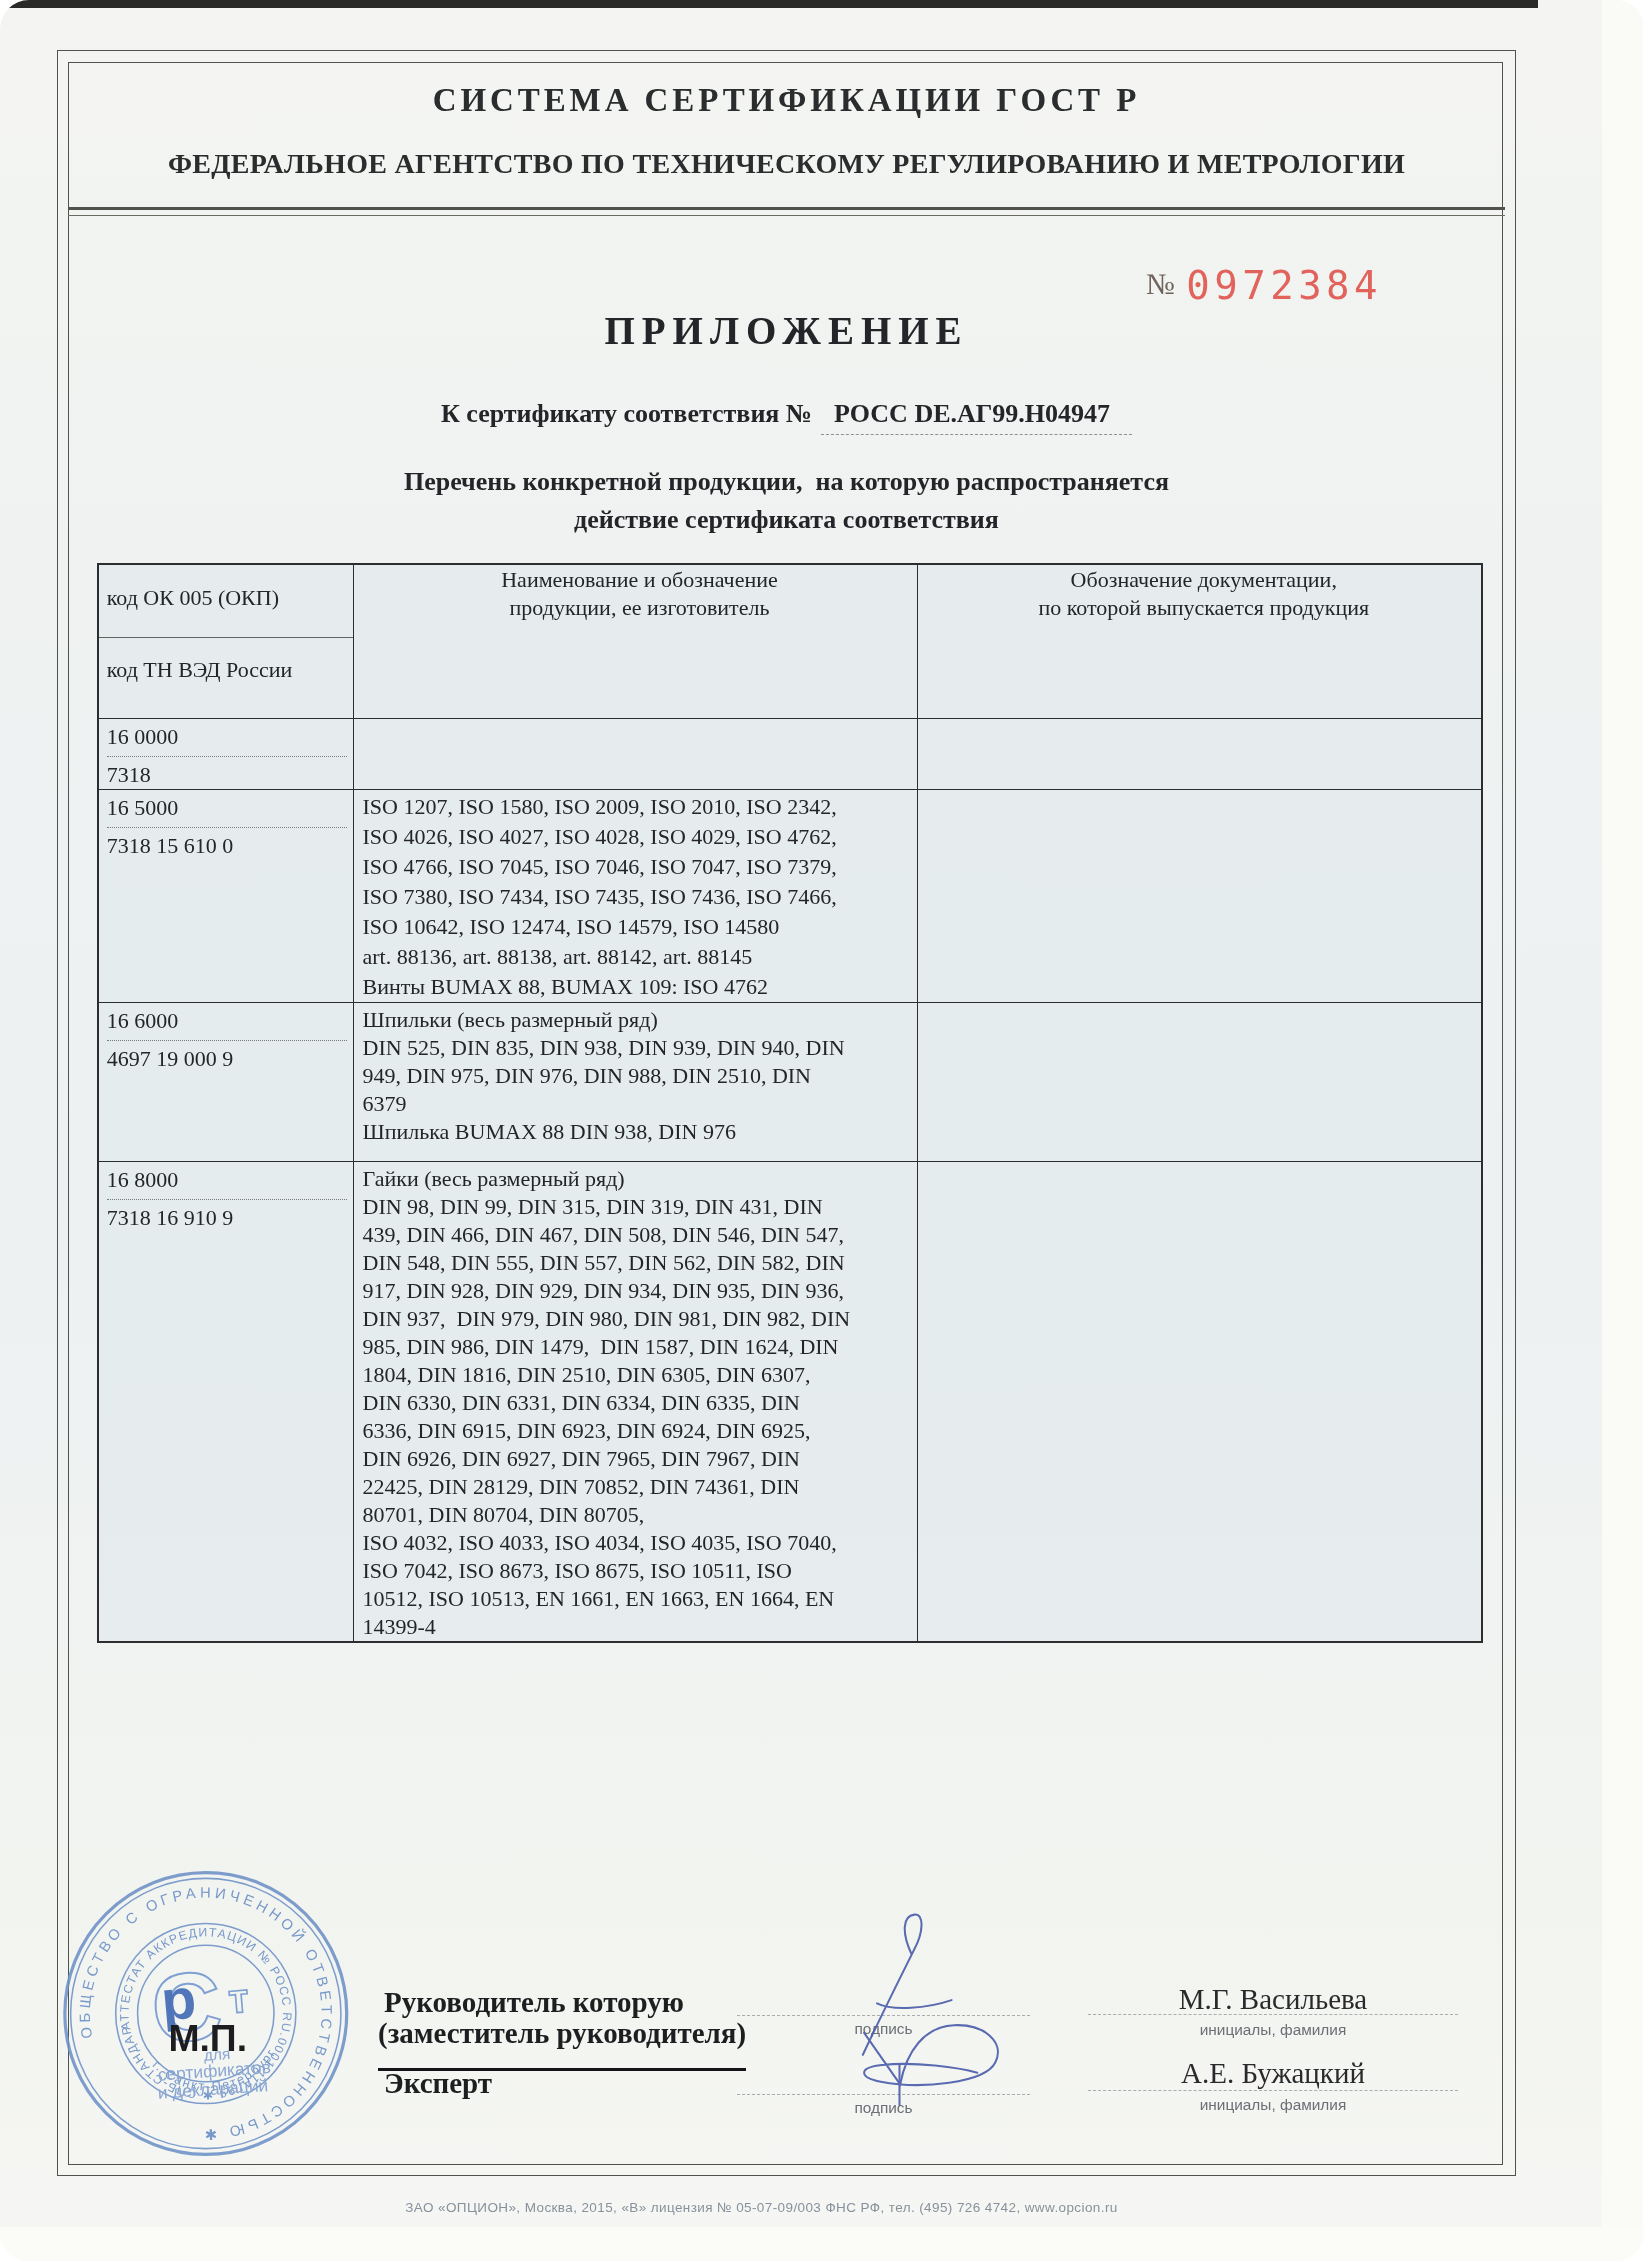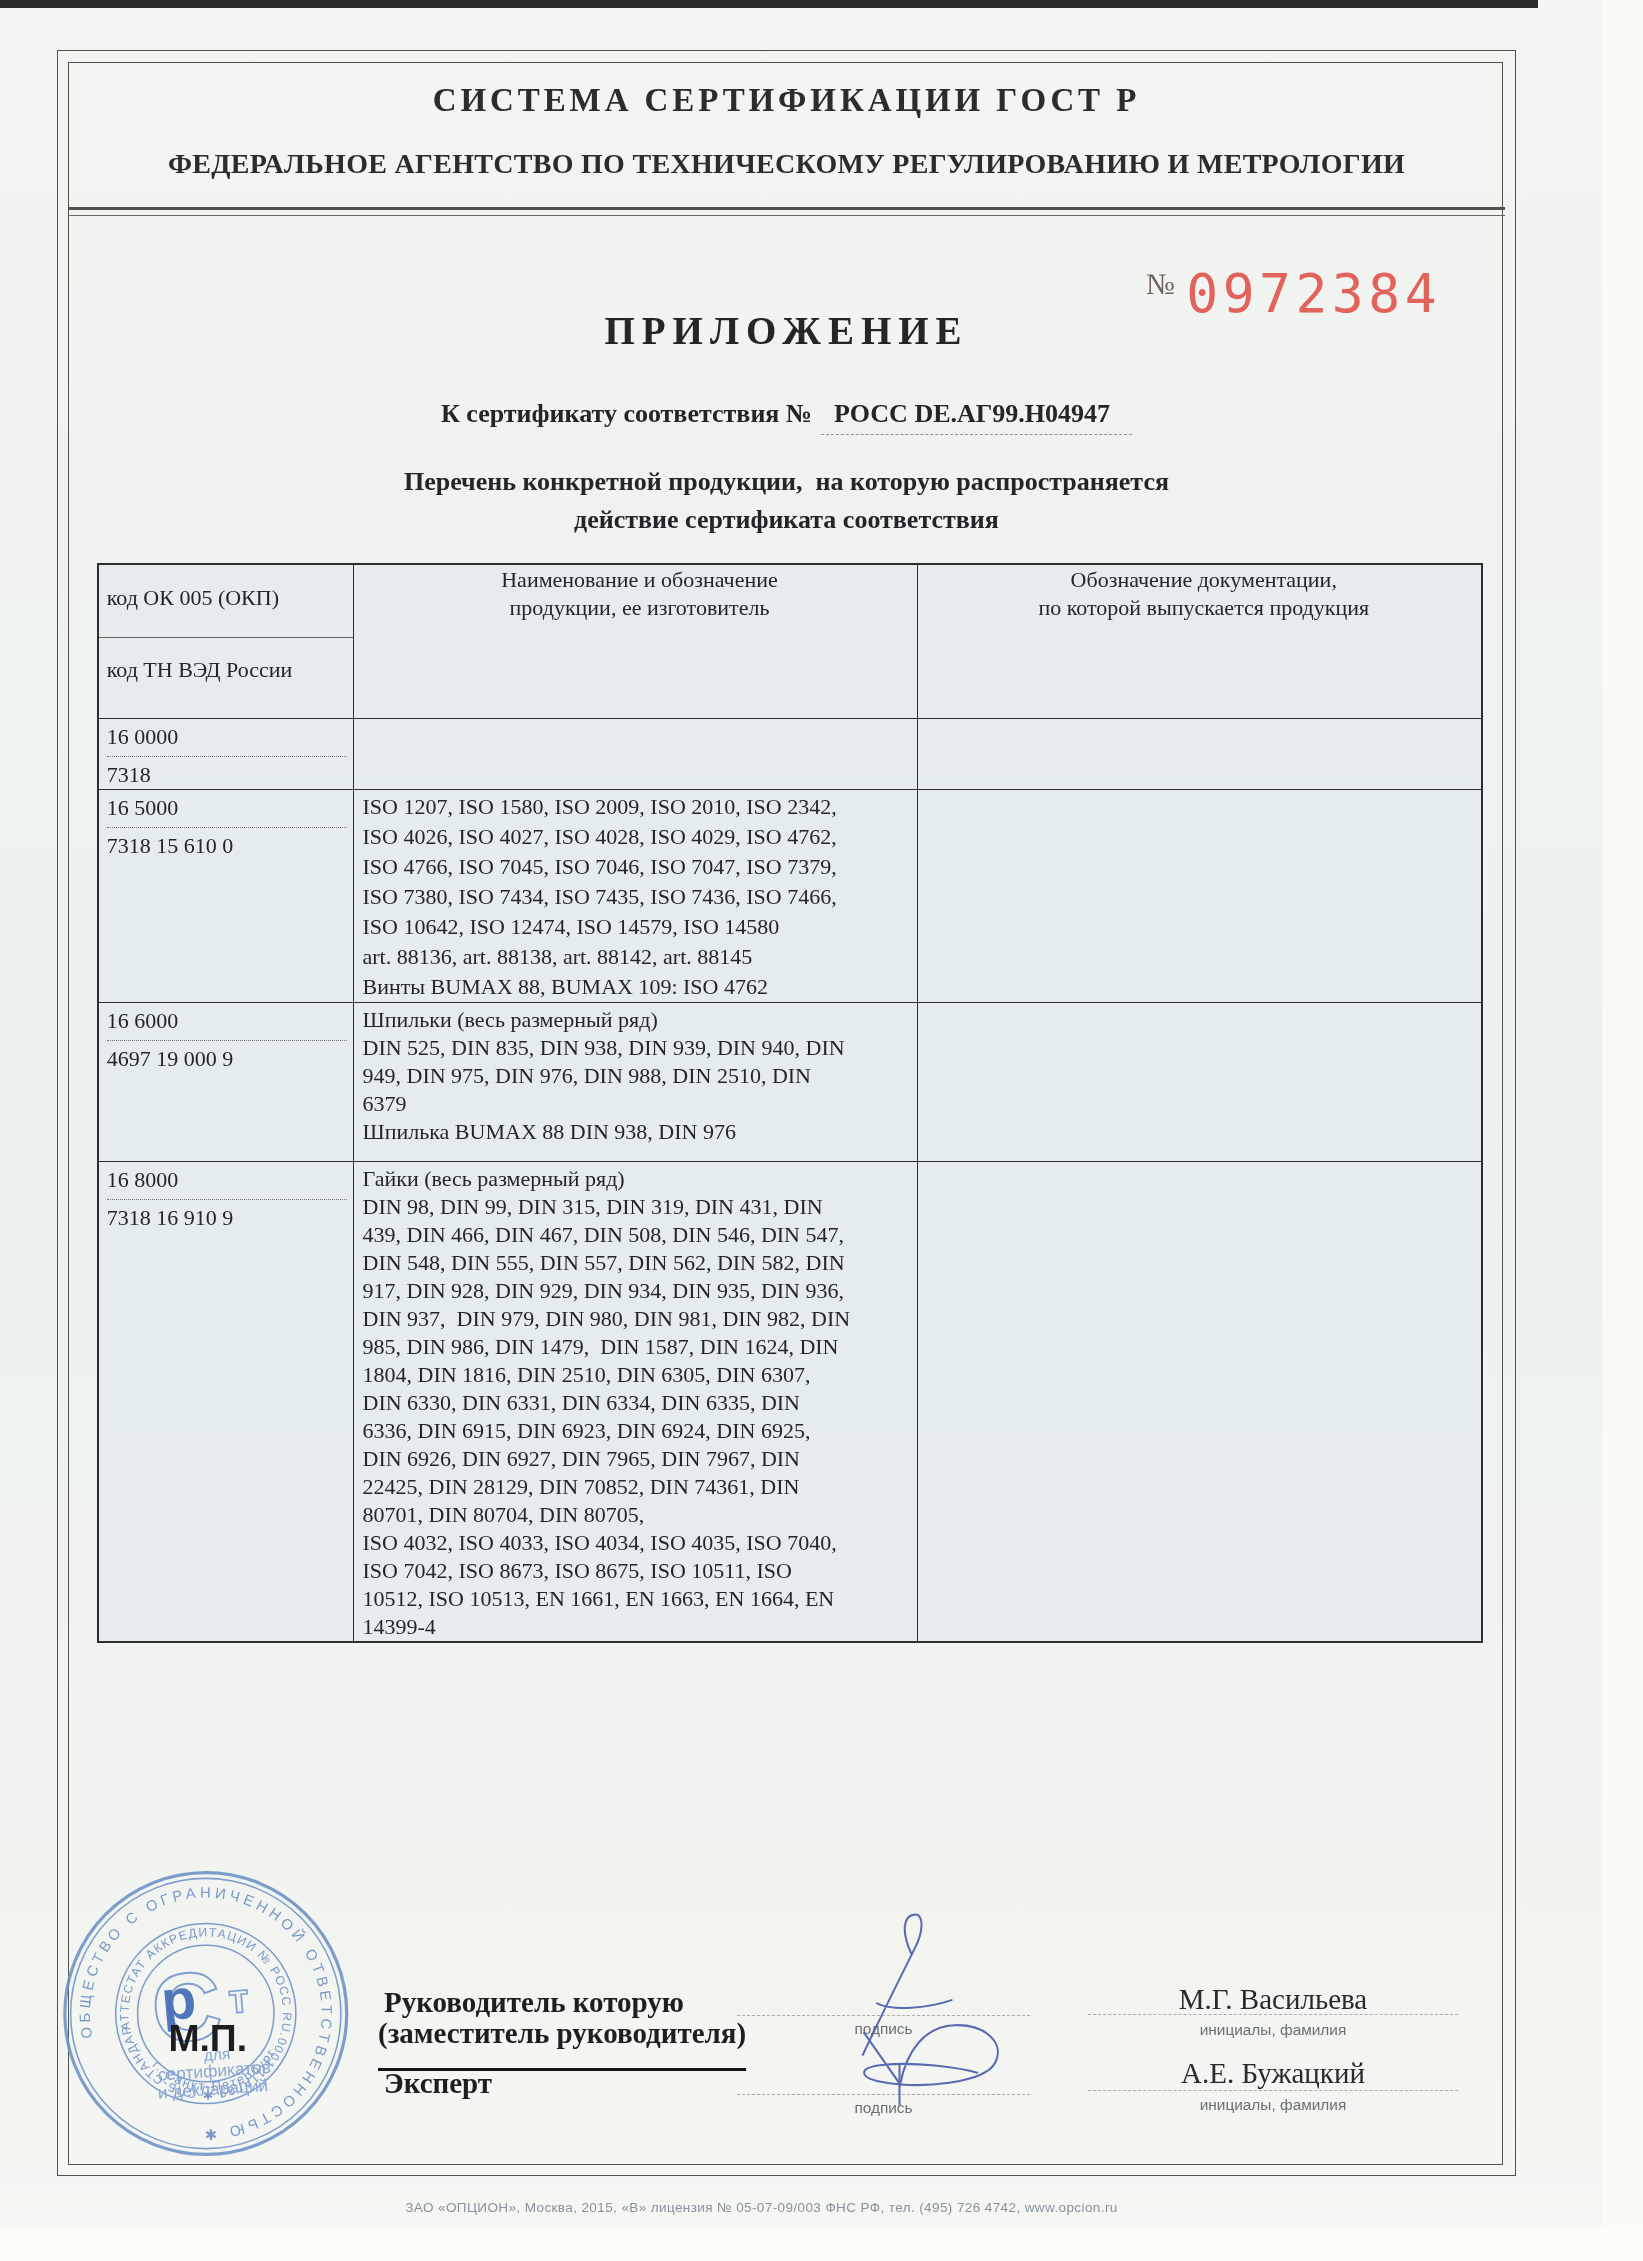--- a/index.html
+++ b/index.html
@@ -1,34 +1,34 @@
 <!DOCTYPE html>
 <html style="font-size:10.3px"><head>
 <meta charset="utf-8">
 <style>
   html,body{margin:0;padding:0;background:#ffffff;}
   .page{position:relative;width:1644px;height:2261px;overflow:hidden;
         background:linear-gradient(180deg,#f4f5f2 0%,#eff2f1 25%,#edf1f2 55%,#f2f4f0 85%,#f6f7f4 100%);
-        font-family:"Liberation Serif","DejaVu Serif",serif;color:#232528;}
+        font-family:"Liberation Serif","DejaVu Serif",serif;color:#232528;border-radius:29px;}
   .abs{position:absolute;}
   .topbar{left:0;top:0;width:1538px;height:8.4px;background:#2a2a28;}
   .right-strip{right:0;top:0;width:42px;height:100%;background:#fafaf7;}
   .bottom-strip{left:0;top:2227px;width:100%;height:34px;background:#fbfbf8;}
   .frame{border:1.9px solid #51524b;}
   .frame-outer{left:57px;top:50px;width:1457px;height:2124px;}
   .frame-inner{left:68px;top:62px;width:1433px;height:2101px;}
   .title1{left:68px;top:82px;width:1437px;text-align:center;font-size:33px;font-weight:bold;
           letter-spacing:3.9px;color:#2b2c2e;}
   .title2{left:68px;top:148px;width:1437px;text-align:center;font-size:28px;font-weight:bold;
           letter-spacing:0.3px;color:#2b2c2e;}
   .rule1{left:68px;top:207px;width:1437px;height:2.6px;background:#51524b;}
   .rule2{left:68px;top:215px;width:1437px;height:1.3px;background:#6a6b63;}
   .serial{left:1146px;top:263px;display:flex;align-items:flex-start;gap:11.6px;}
   .serial .no-sign{font-size:30px;color:#6f625a;padding-top:3.9px;}
-  .serial .digits{font-family:"DejaVu Sans Mono",monospace;font-size:53px;letter-spacing:4.5px;color:#e2625c;}
+  .serial .digits{font-family:"DejaVu Sans Mono",monospace;font-size:39px;letter-spacing:4.5px;color:#e2625c;}
   .appendix-title{left:68px;top:308px;width:1437px;text-align:center;font-size:39px;font-weight:bold;
           letter-spacing:7px;}
   .cert-line{left:68px;top:399px;width:1437px;text-align:center;font-size:26px;font-weight:bold;}
   .cert-line .num{display:inline-block;border-bottom:1.9px dashed #8f8f8b;padding:0 22px 5.1px 13px;margin-left:9px;}
   .intro{left:68px;width:1437px;text-align:center;font-size:26px;font-weight:bold;white-space:pre-wrap;}
   .intro1{top:467px;} .intro2{top:505px;}
   table.main{position:absolute;left:97px;top:563px;width:1384px;border-collapse:collapse;
           table-layout:fixed;border:2.6px solid #2c2d2f;}
   table.main td{border:1.9px solid #2c2d2f;vertical-align:top;background:rgba(210,224,231,0.28);
           font-size:22px;line-height:28px;}

